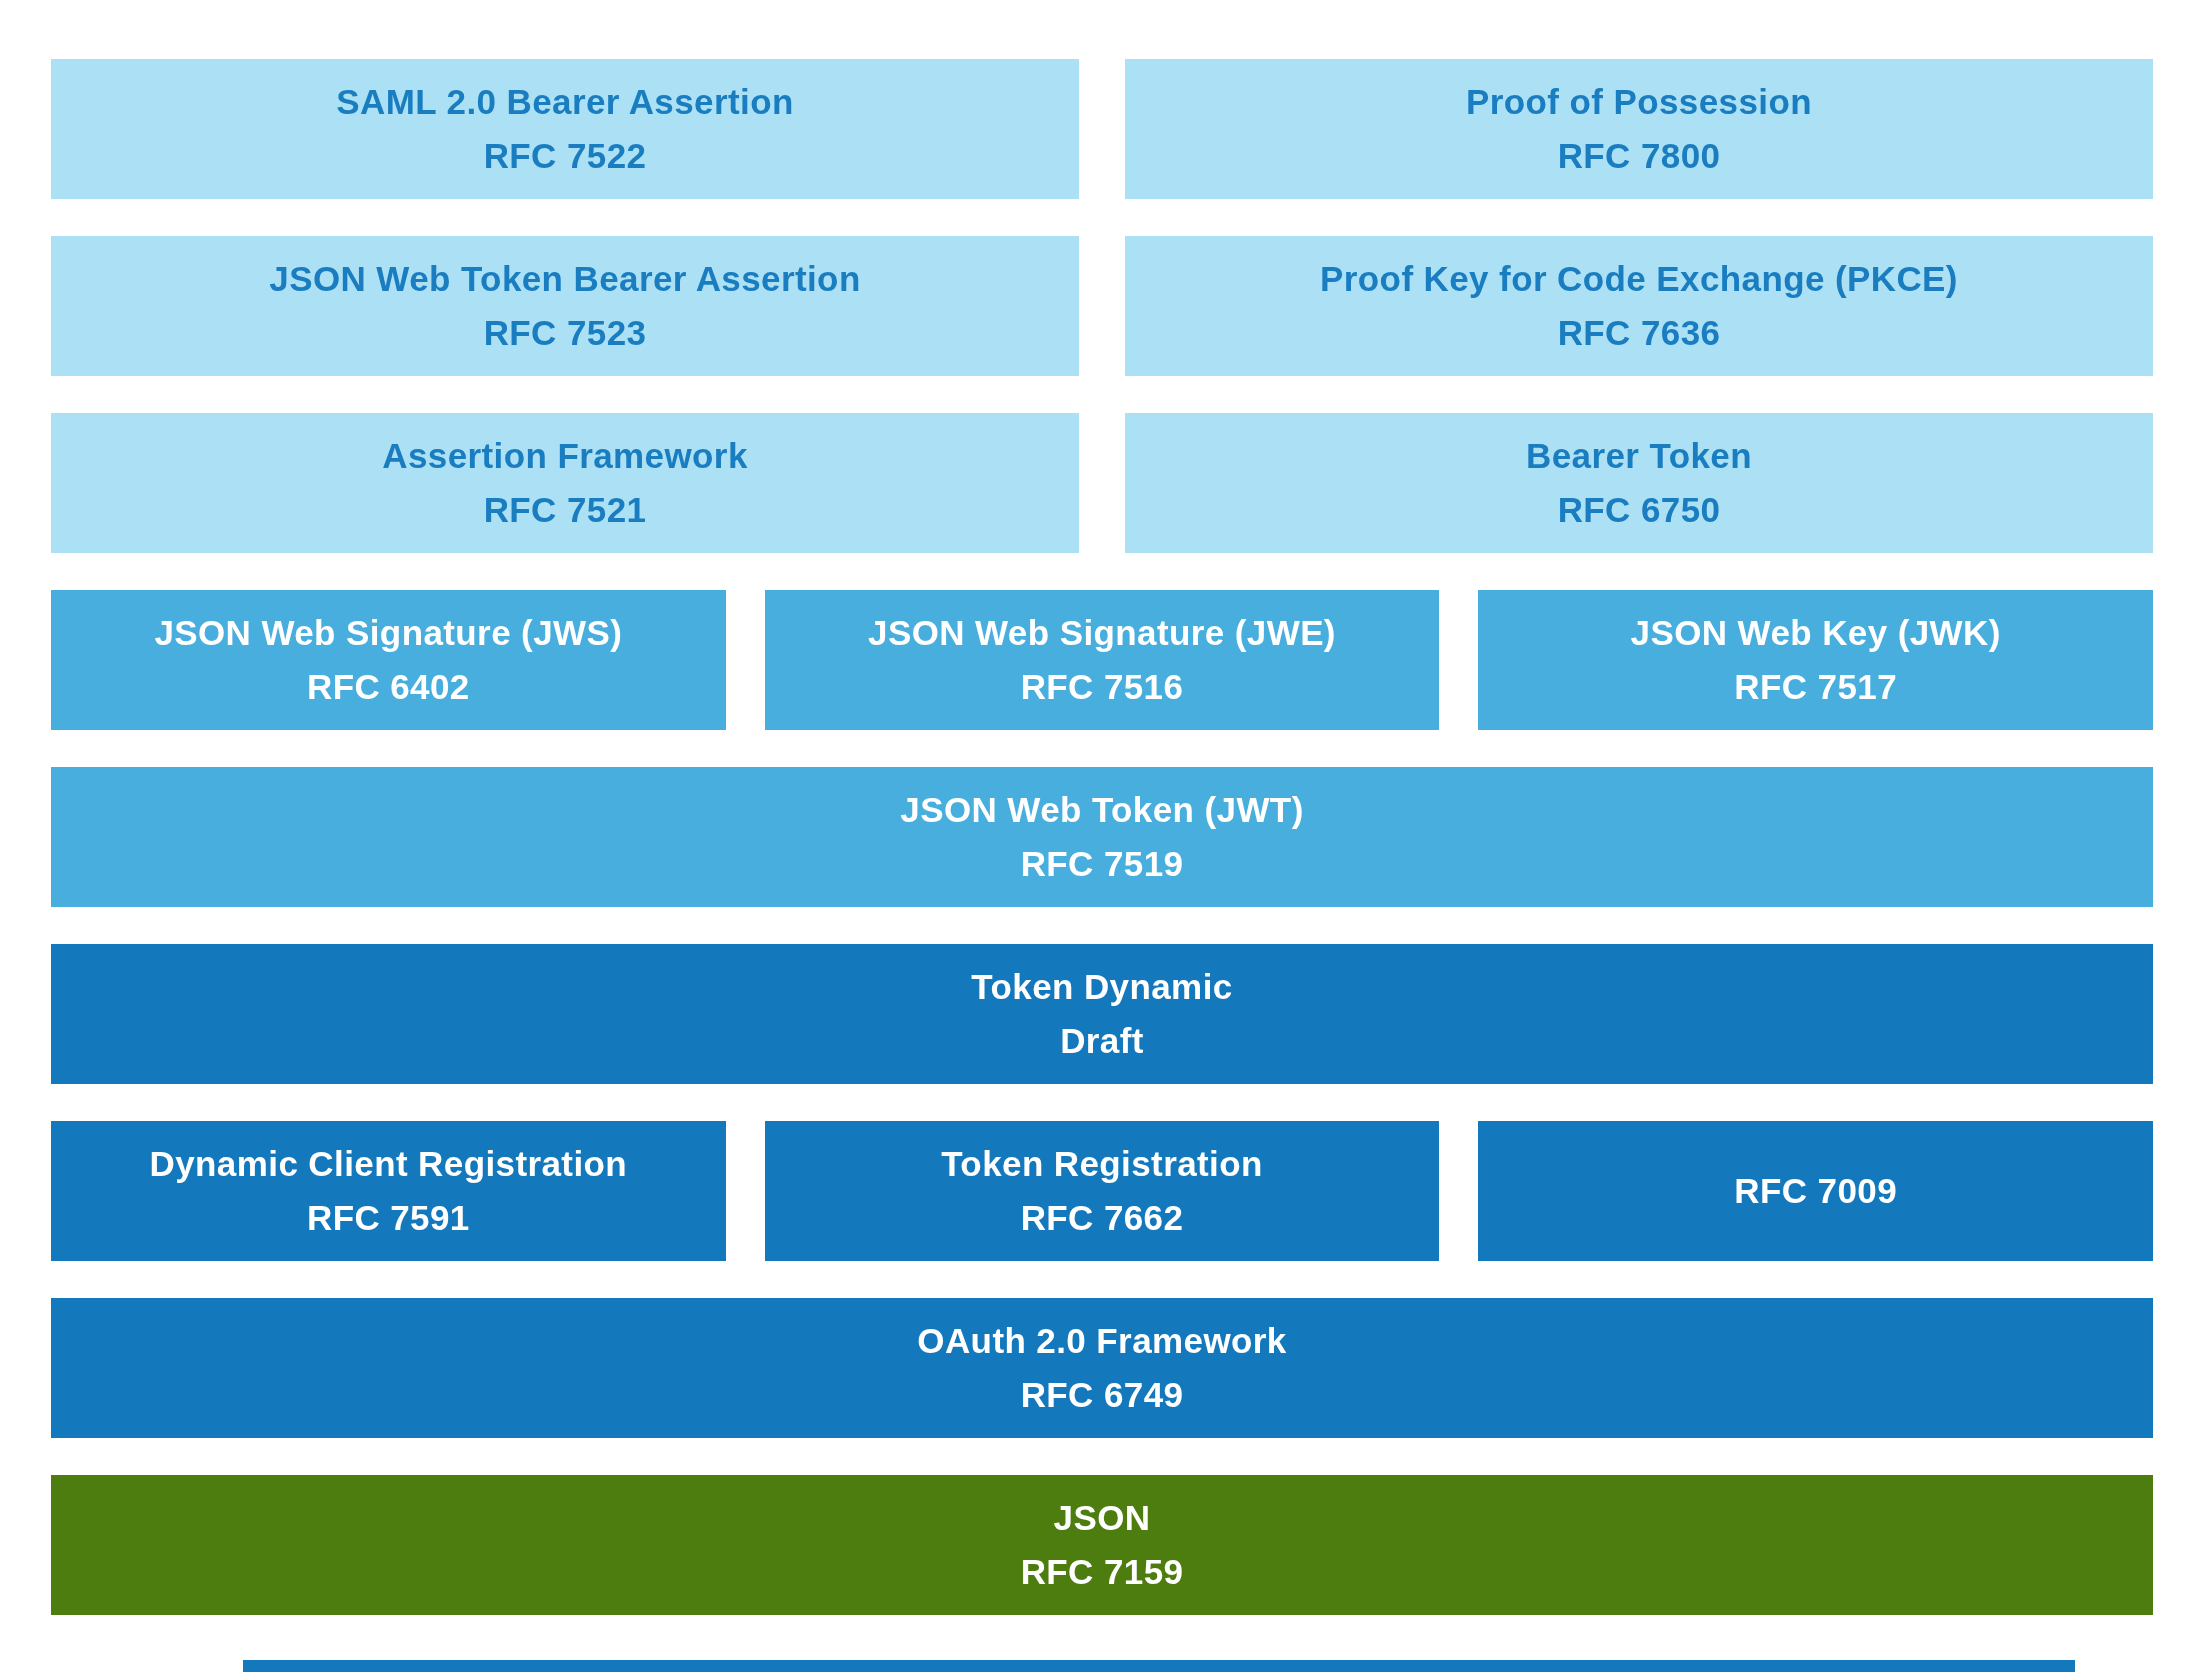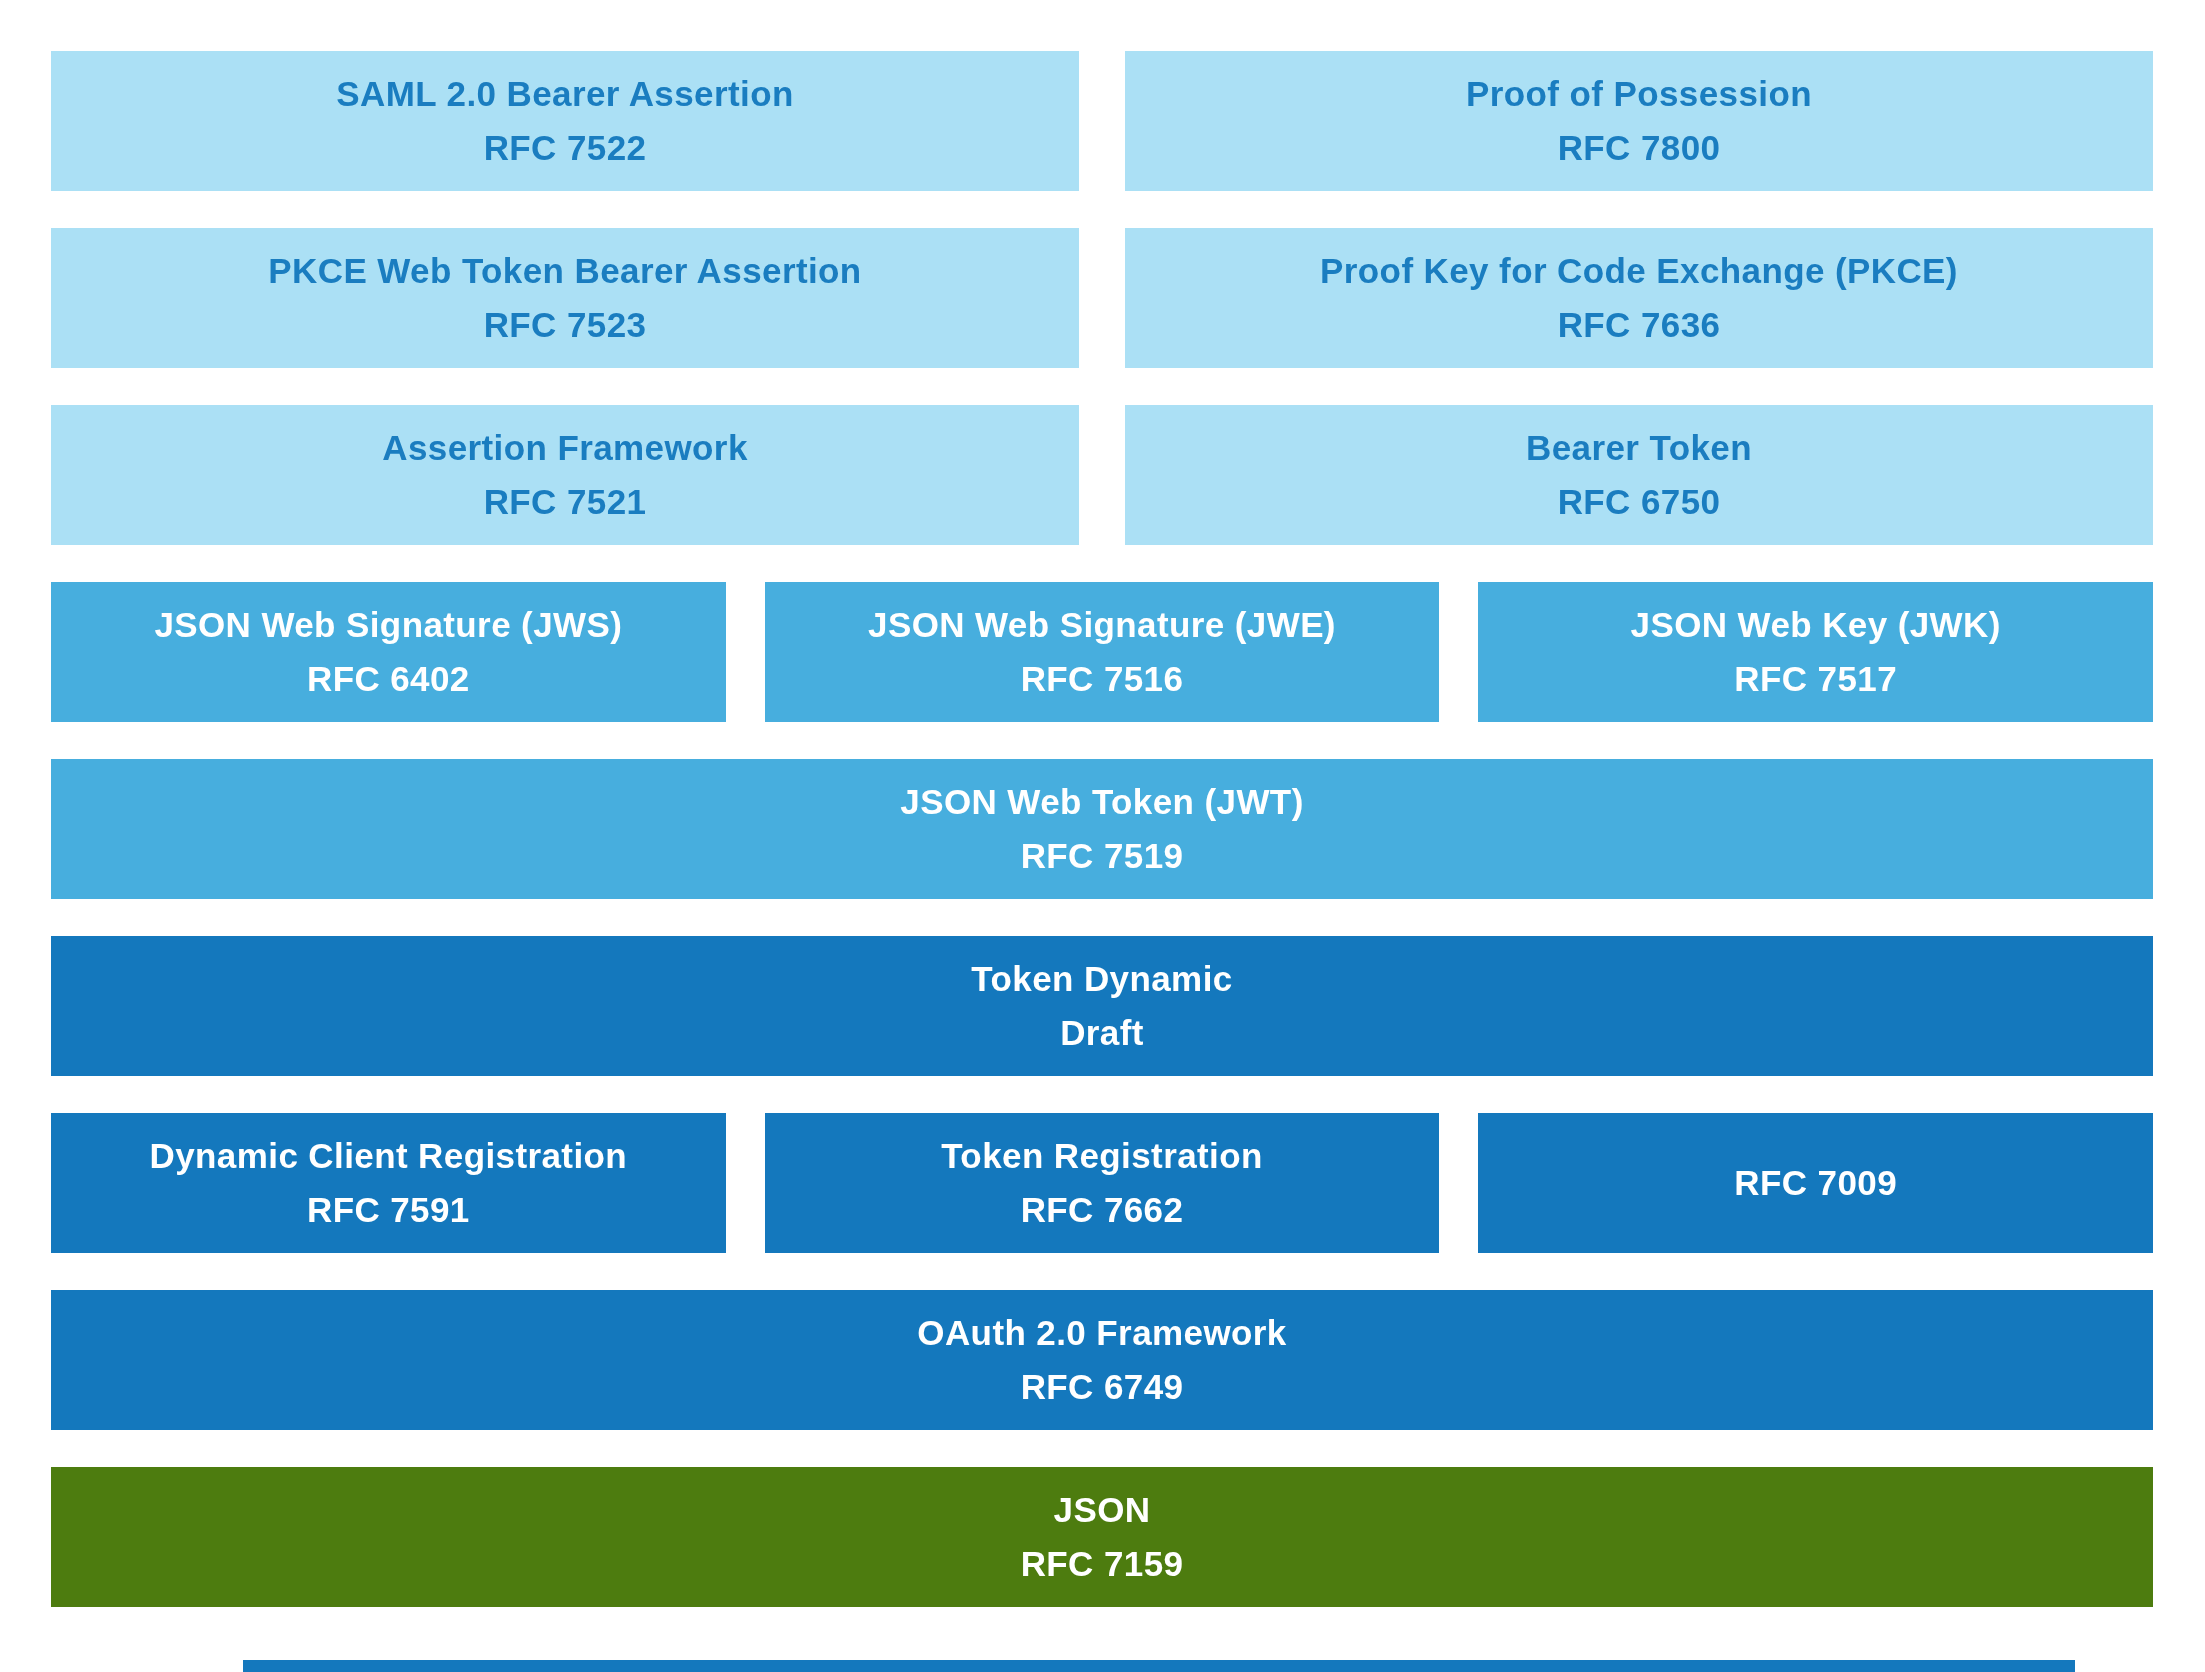--- a/index.html
+++ b/index.html
@@ -3,21 +3,21 @@
 <meta charset="utf-8">
 <style>
   html,body{margin:0;padding:0;background:#ffffff;}
   #canvas{
     position:relative;
     width:2205px;height:1672px;
     background:#ffffff;
     overflow:hidden;
     font-family:"Liberation Sans",sans-serif;
   }
-  #stack{position:absolute;left:51px;top:51px;width:2102px;}
+  #stack{position:absolute;left:51px;top:59px;width:2102px;}
   .row{display:grid;column-gap:46px;margin-bottom:37px;}
   .row.cols-1{grid-template-columns:1fr;}
   .row.cols-2{grid-template-columns:1fr 1fr;}
   .row.cols-3{grid-template-columns:1fr 1fr 1fr;gap:39px;}
   .box{
     height:140px;
     display:flex;flex-direction:column;
     align-items:center;justify-content:center;
     text-align:center;
     font-weight:bold;
@@ -46,21 +46,21 @@
           <div>SAML 2.0 Bearer Assertion</div>
           <div>RFC 7522</div>
         </div>
         <div class="box tone-light">
           <div>Proof of Possession</div>
           <div>RFC 7800</div>
         </div>
       </div>
       <div class="row cols-2">
         <div class="box tone-light">
-          <div>PKCE Web Token Bearer Assertion</div>
+          <div>JSON Web Token Bearer Assertion</div>
           <div>RFC 7523</div>
         </div>
         <div class="box tone-light">
           <div>Proof Key for Code Exchange (PKCE)</div>
           <div>RFC 7636</div>
         </div>
       </div>
       <div class="row cols-2">
         <div class="box tone-light">
           <div>Assertion Framework</div>

